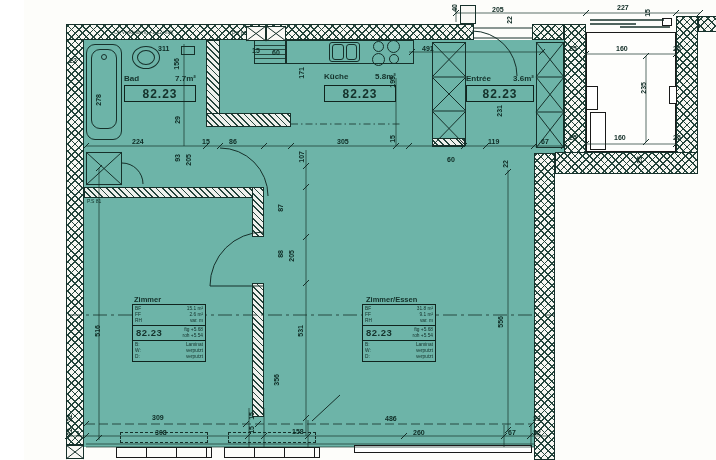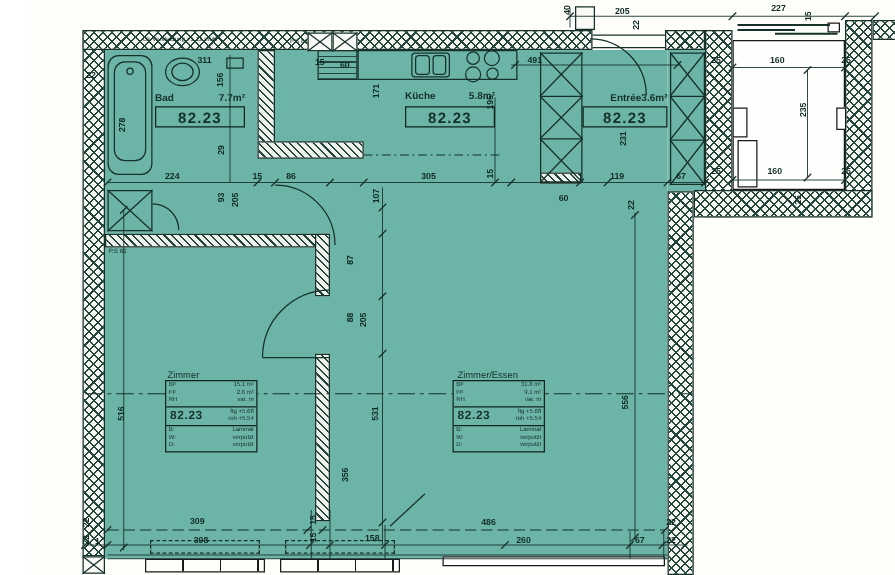--- a/index.html
+++ b/index.html
@@ -16,21 +16,21 @@
   .wbox{position:absolute;background:#f9f9f5;border:1px solid #16302a;box-sizing:border-box;}
   .fix{position:absolute;border:1px solid #16302a;box-sizing:border-box;background:transparent;}
   .round{border-radius:9px;}
   .ell{border-radius:50%;}
   .dim{position:absolute;font-size:7px;font-weight:bold;color:#0e2a23;white-space:nowrap;line-height:1;}
   .dim-v{writing-mode:vertical-rl;transform:rotate(180deg);}
   .note{position:absolute;font-size:5px;color:#123028;white-space:nowrap;line-height:1;}
   .rlabel{position:absolute;display:flex;justify-content:space-between;font-size:8px;font-weight:bold;}
   .rbox{position:absolute;border:1.3px solid #10241e;display:flex;align-items:center;justify-content:center;
         font-size:12px;font-weight:bold;letter-spacing:1px;box-sizing:border-box;}
-  .rtitle{position:absolute;font-size:7.5px;font-weight:normal;white-space:nowrap;}
+  .rtitle{position:absolute;font-size:7.5px;font-weight:bold;white-space:nowrap;}
   .rtable{position:absolute;width:74px;border:1px solid #10241e;background:#6db4a8;
           font-size:4.8px;line-height:1.25;box-sizing:border-box;}
   .rtable .sec{padding:1px 2px;border-bottom:1px solid #10241e;}
   .rtable .sec:last-child{border-bottom:none;}
   .rrow{display:flex;justify-content:space-between;}
   .midrow{display:flex;align-items:center;justify-content:space-between;}
   .midnum{font-size:9.5px;font-weight:bold;letter-spacing:.5px;padding-left:1px;}
   .midcol{text-align:right;}
   .radiator{position:absolute;border:1px dashed #16302a;box-sizing:border-box;}
   .window{position:absolute;background:#fff;border:1.5px solid #1a1a1a;box-sizing:border-box;}
@@ -233,21 +233,21 @@
   </div>
 
   <div class="rlabel" style="left:300px;top:72px;width:72px;">
     <span>Küche</span>
     <span>5.8m²</span>
   </div>
   <div class="rbox" style="left:300px;top:85px;width:72px;height:17px;">
     <span>82.23</span>
   </div>
 
-  <div class="rlabel" style="left:442px;top:74px;width:68px;justify-content:flex-end;">
+  <div class="rlabel" style="left:442px;top:74px;width:68px;">
     <span>Entrée</span>
     <span>3.6m²</span>
   </div>
   <div class="rbox" style="left:442px;top:85px;width:68px;height:17px;">
     <span>82.23</span>
   </div>
 
   <div class="rtitle" style="left:110px;top:295px;">Zimmer</div>
   <div class="rtable" style="left:108px;top:304px;">
     <div class="sec">

